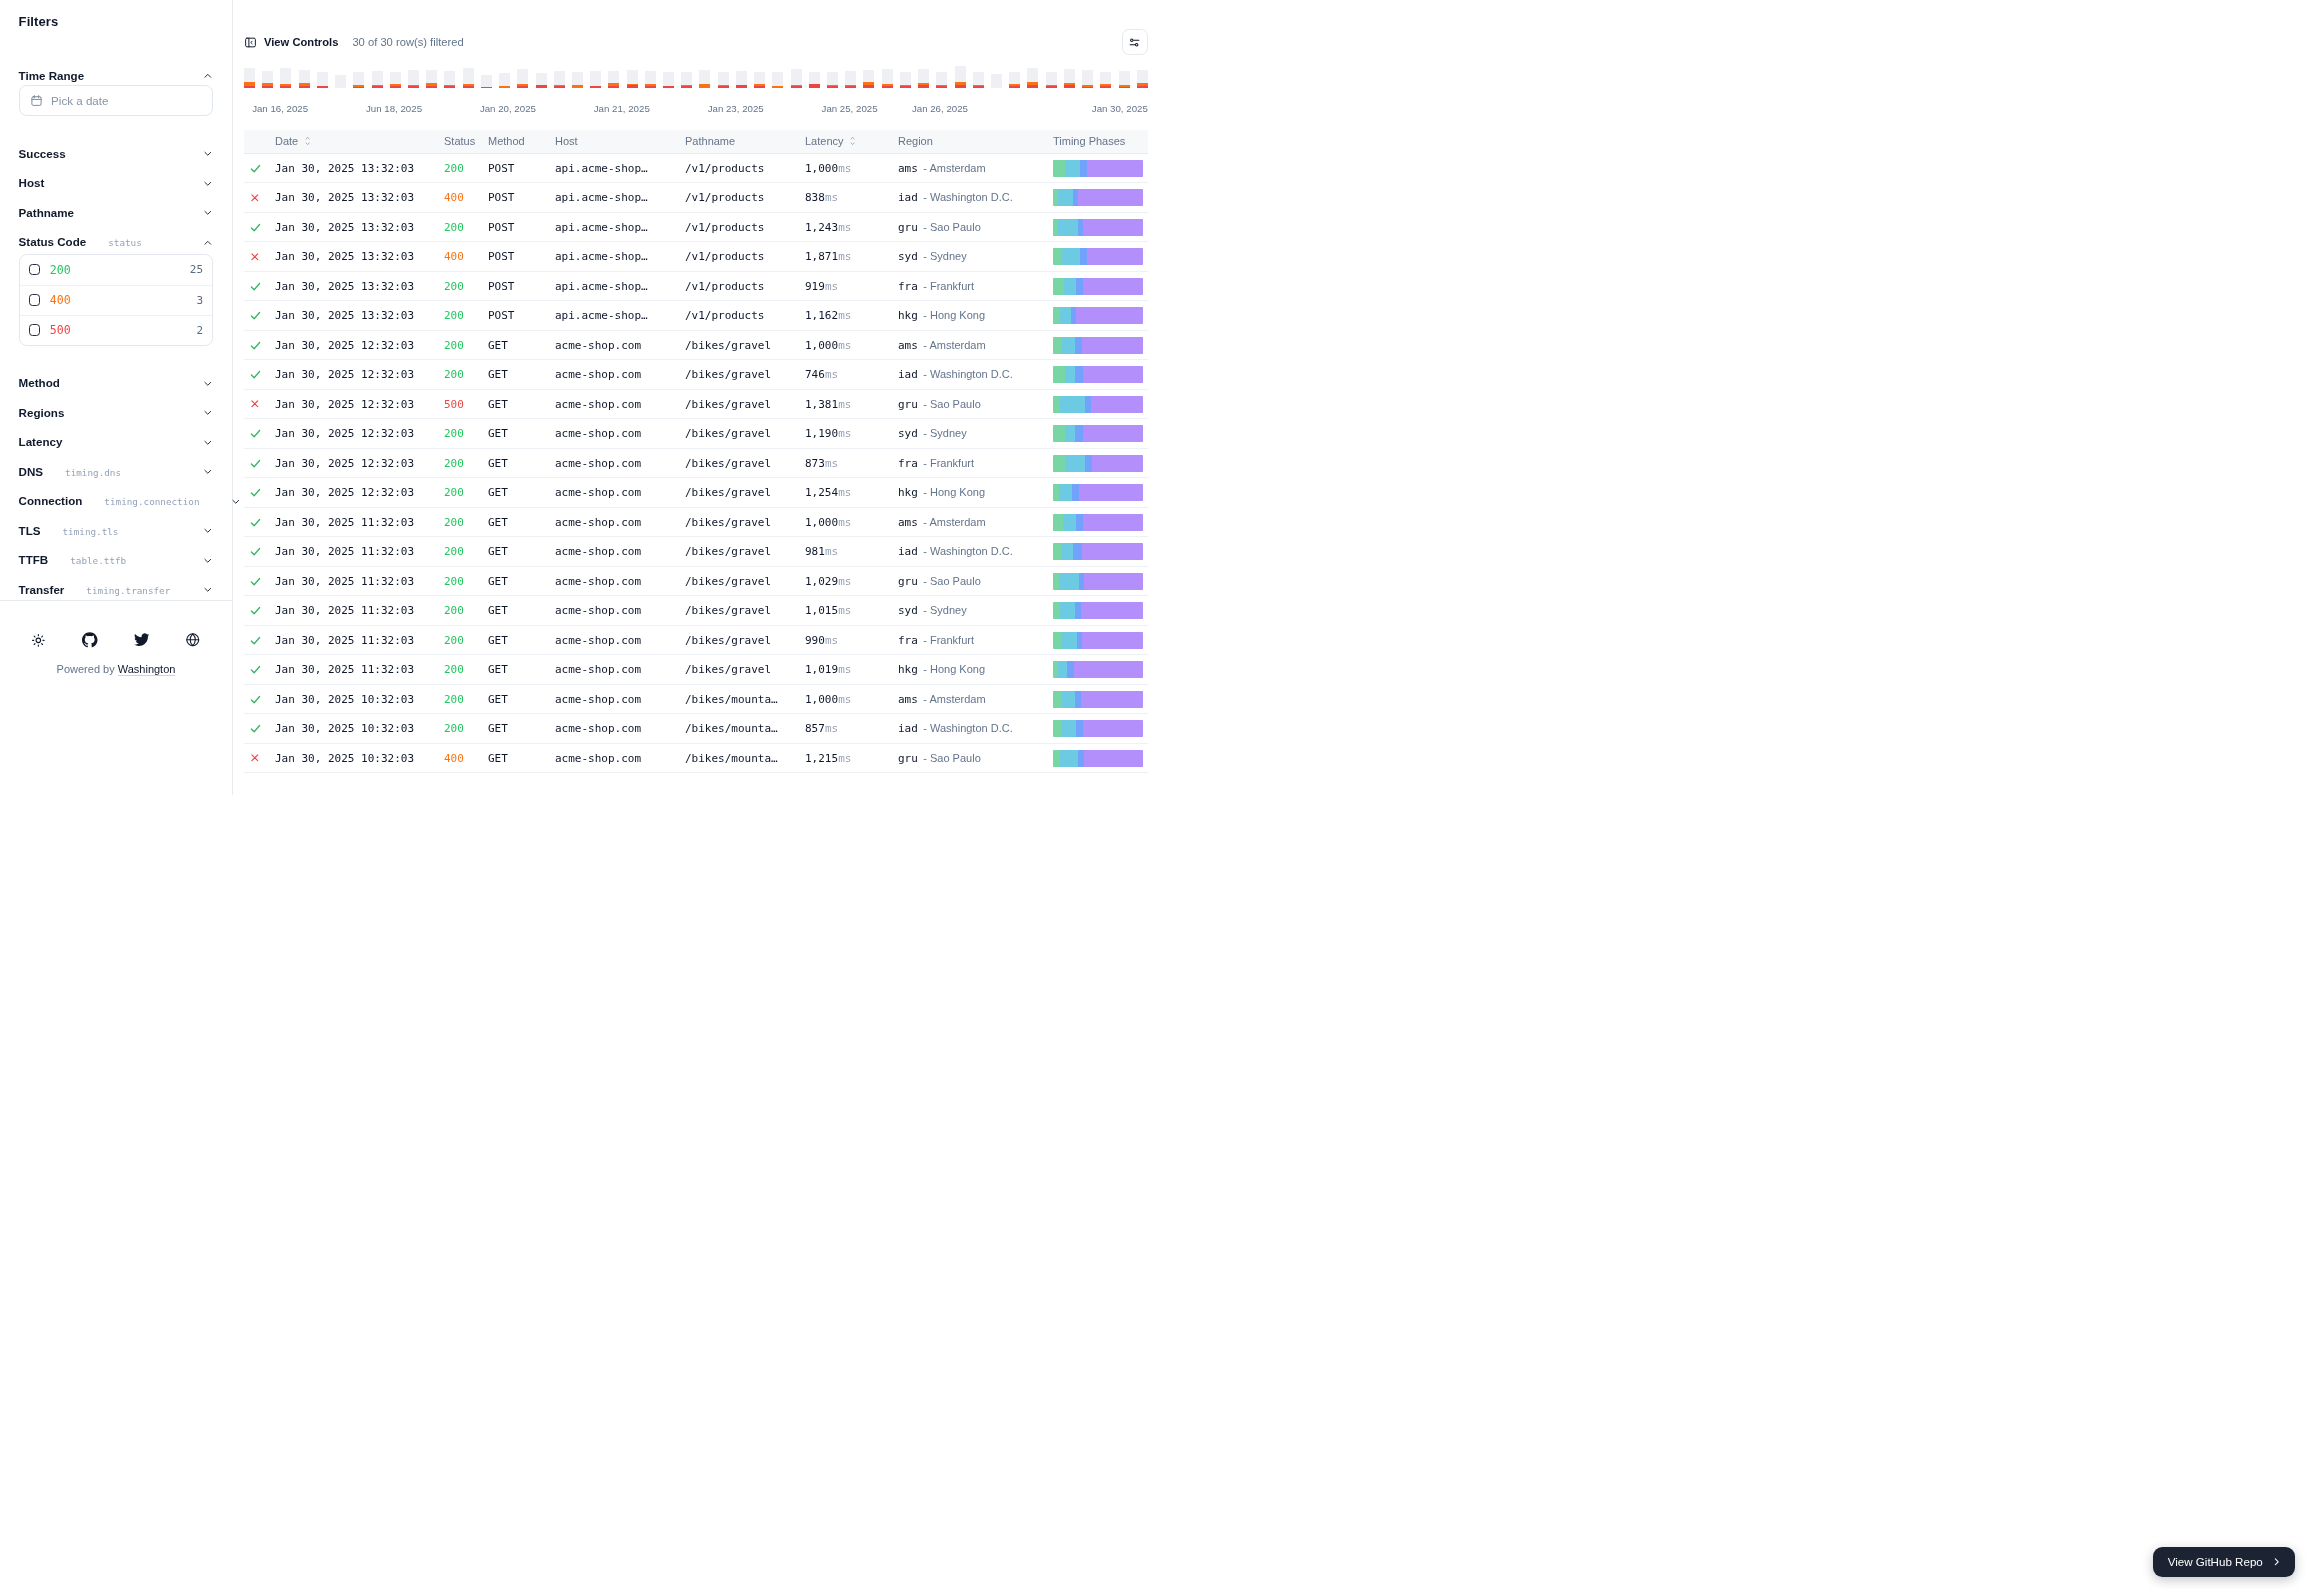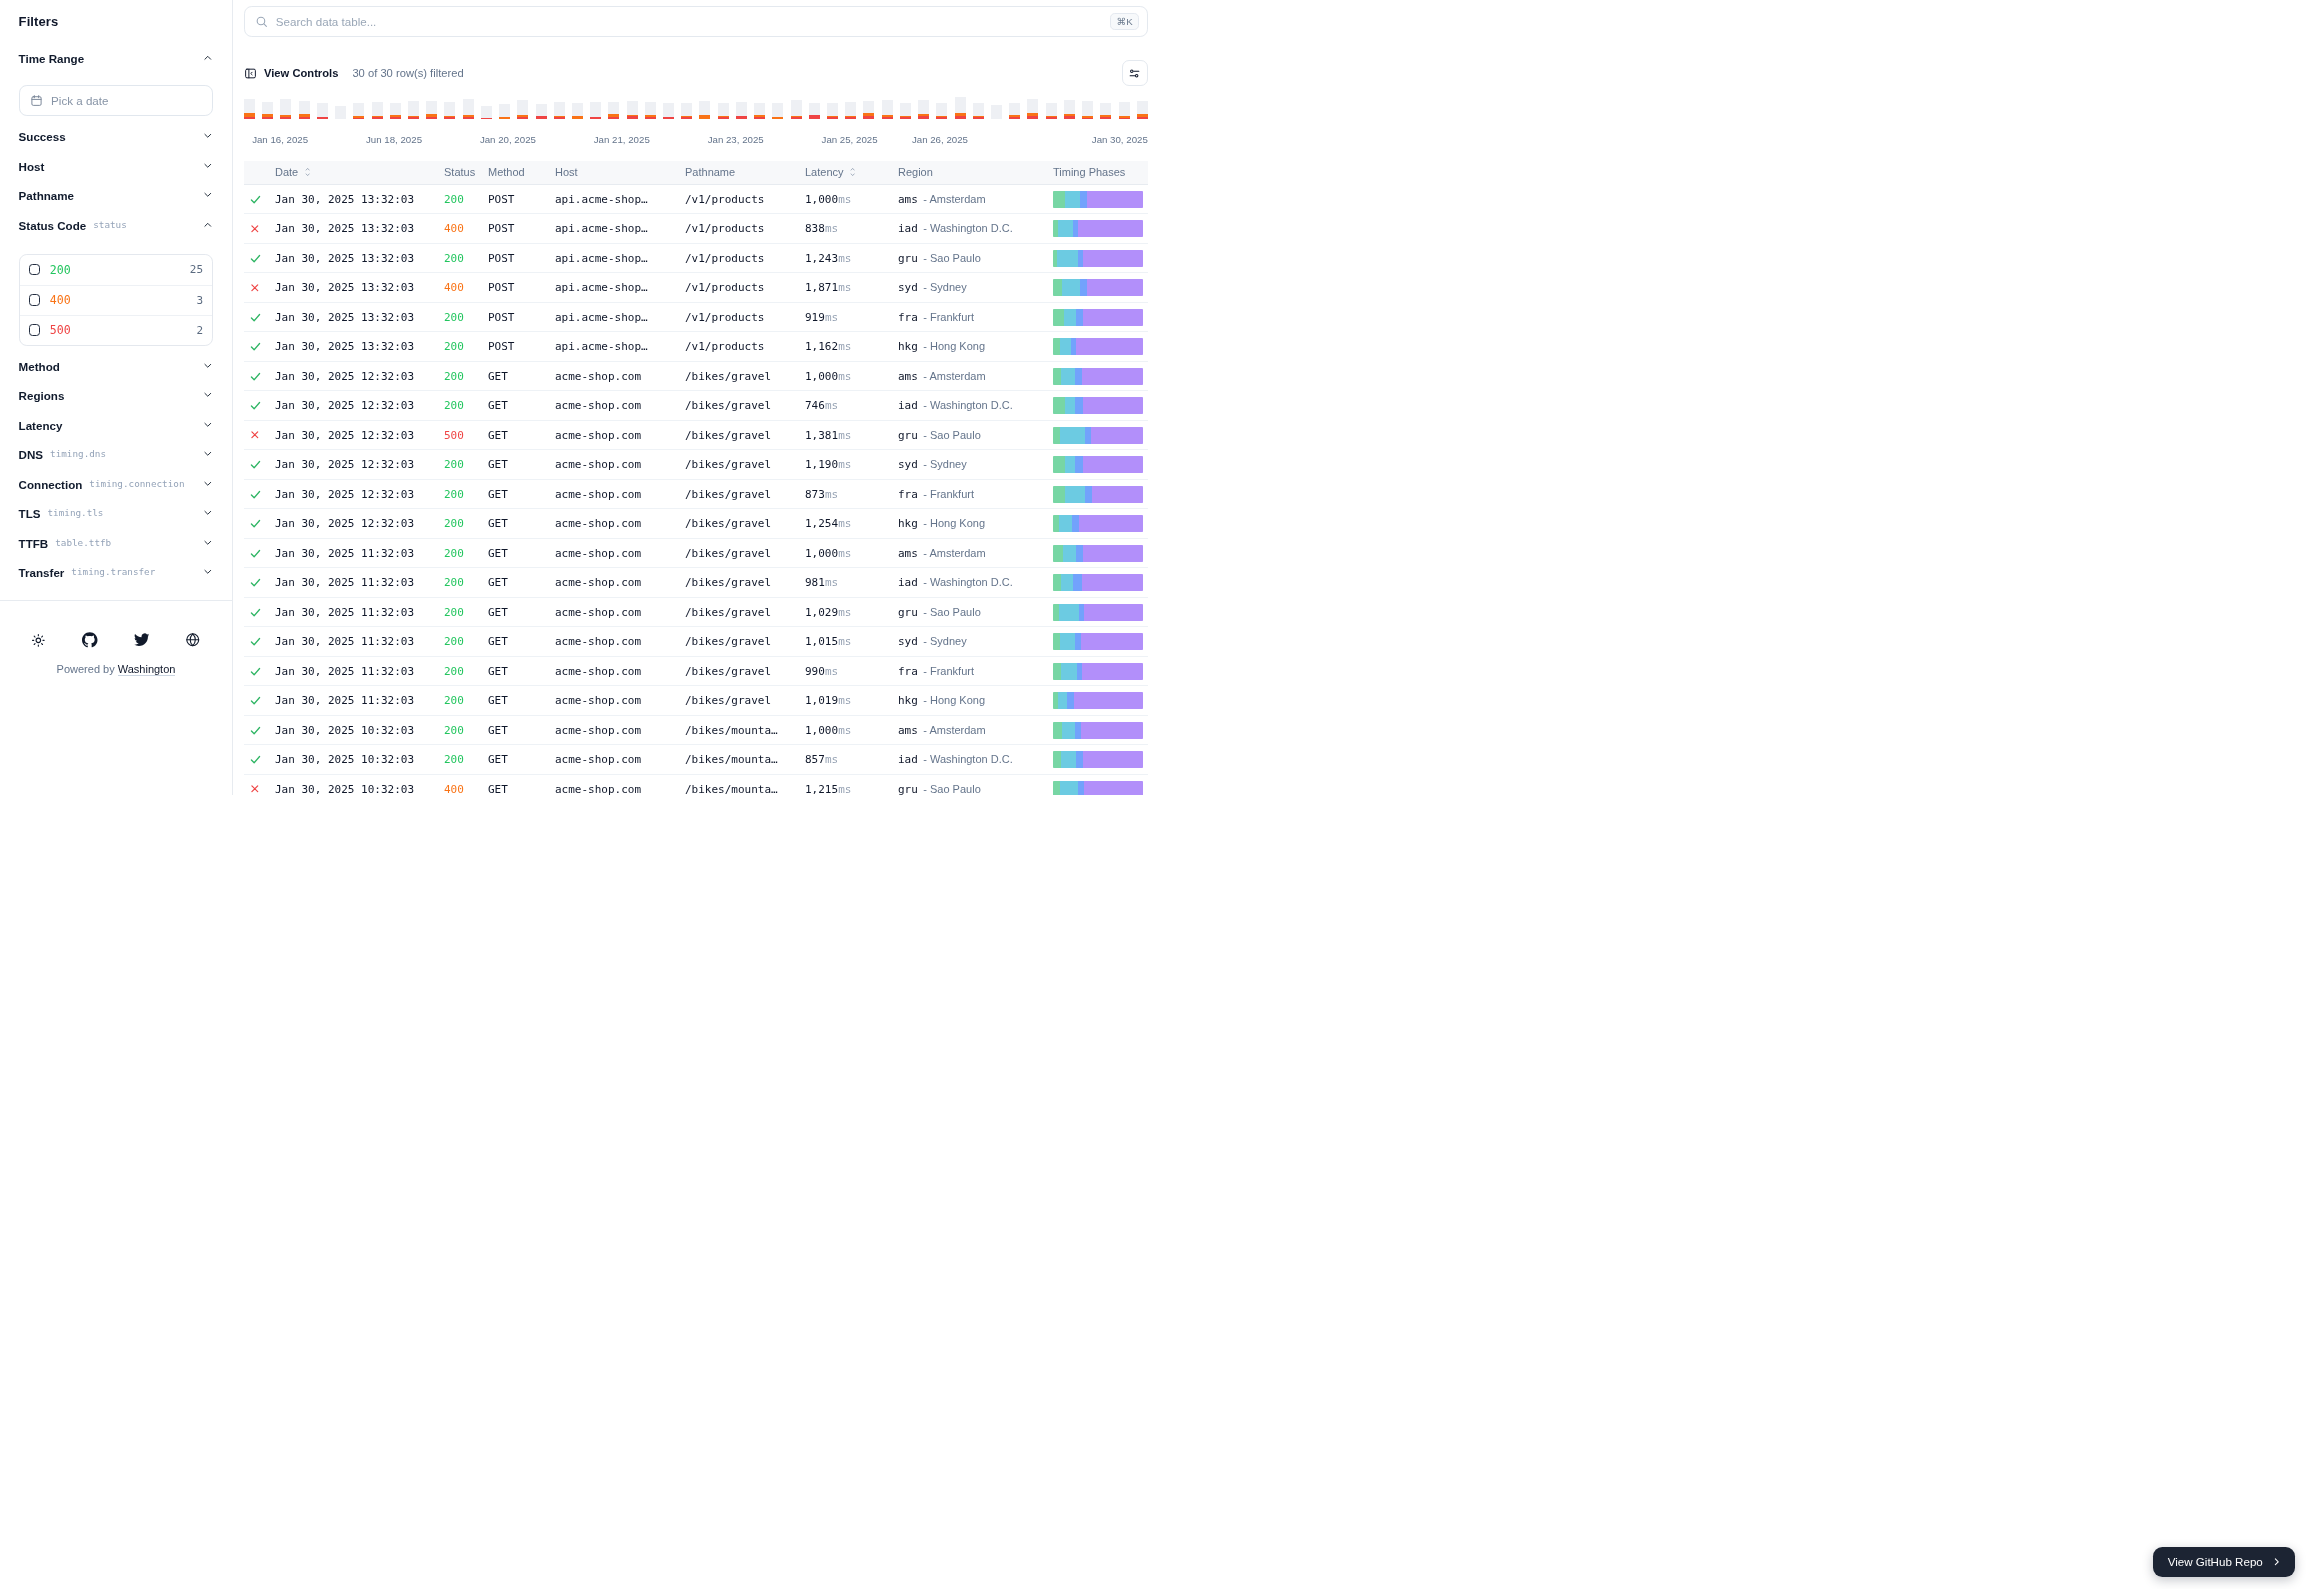--- a/index.html
+++ b/index.html
@@ -6,21 +6,21 @@
   html,body { width:1154px; height:795px; overflow:hidden; background:#fff;
     font-family:"Liberation Sans", sans-serif; color:#0f172a; }
   body { display:flex; }
   svg { display:block; }
   .mono { font-family:"DejaVu Sans Mono", monospace; }
 
   
   .sidebar { width:233px; min-width:233px; border-right:0.8px solid #e7ebf0;
     padding:14px 18.6px 0 18.6px; display:flex; flex-direction:column; }
   .sb-title { font-size:13px; font-weight:700; margin-bottom:23px; letter-spacing:0.1px; }
-  .fsec { height:29.5px; display:flex; align-items:flex-start; cursor:pointer; }
+  .fsec { height:29.5px; display:flex; align-items:flex-end; cursor:pointer;gap:15px; }
   .fsec .lbl { font-size:11.6px; font-weight:600; color:#101a2c; }
   .fsec .sub { font-family:"DejaVu Sans Mono", monospace; font-size:9.3px; color:#94a3b8; margin-left:7px; }
   .fsec .sp { flex:1; }
   .fsec .chev svg { transition:none; }
   .fsec.open .chev svg { transform:rotate(180deg); }
   .date-input { height:31px; border:0.8px solid #e1e7ee; border-radius:7.8px;
     display:flex; align-items:center; gap:8.5px; padding:0 10px; margin:3.1px 0 14.7px 0;
     color:#8794a6; font-size:11.6px; }
   .status-box { border:0.8px solid #e4e8ee; border-radius:7.8px; margin:5.4px 0 14px 0; overflow:hidden; }
   .opt { height:30px; display:flex; align-items:center; gap:9.3px; padding:0 9.3px; cursor:pointer; }
@@ -275,30 +275,20 @@
   </div>
 
   <div class="powered">
     <span>Powered by</span>
     <a>Washington</a>
   </div>
 </aside>
 
 <main class="main">
 
-  <div class="searchbar">
-    <span>
-        <svg width="13" height="13" viewBox="0 0 24 24" fill="none" stroke="#9aa7b7" stroke-width="2" stroke-linecap="round">
-          <circle cx="11" cy="11" r="7"></circle>
-          <path d="m16.5 16.5 4.5 4.5"></path>
-        </svg>
-      </span>
-    <input type="text" placeholder="Search data table..." style="">
-    <span class="kbd">⌘K</span>
-  </div>
 
   <div class="controls">
     <button class="hidectl">
       <span>
           <svg width="13" height="13" viewBox="0 0 24 24" fill="none" stroke="#0f172a" stroke-width="1.8" stroke-linecap="round" stroke-linejoin="round">
             <rect x="3" y="4" width="18" height="16" rx="2.5"></rect>
             <path d="M9 4v16"></path>
             <path d="m15 9.6-2.4 2.4 2.4 2.4"></path>
           </svg>
         </span>

